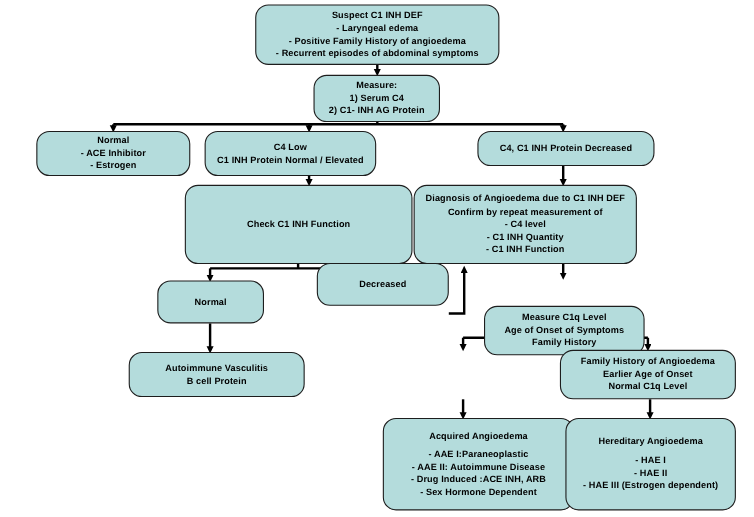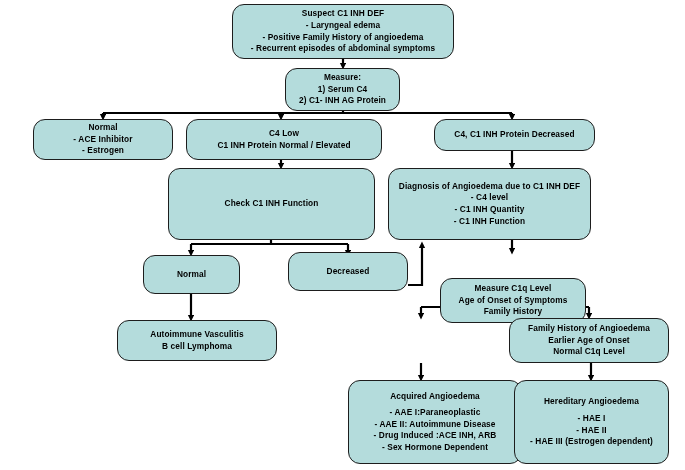--- a/index.html
+++ b/index.html
@@ -44,26 +44,26 @@
     line-height: 11.6px;
     letter-spacing: 0.1px;
     padding: 2px 4px;
     z-index: 2;
   }
   .node .ln { display: block; white-space: nowrap; }
   .node .gap { display:block; height: 5px; }
   .n-root   { left: 232px; top: 4px;   width: 222px; height: 55px; }
   .n-measure{ left: 285px; top: 68px;  width: 115px; height: 43px; }
   .n-normal { left: 33px;  top: 119px; width: 140px; height: 41px; }
-  .n-c4low  { left: 186px; top: 119px; width: 196px; height: 41px; }
+  .n-c4low  { left: 186px; top: 119px; width: 156px; height: 41px; }
   .n-c4dec  { left: 434px; top: 119px; width: 161px; height: 32px; text-align: center; }
   .n-check  { left: 168px; top: 168px; width: 207px; height: 72px; }
-  .n-diag   { left: 388px; top: 168px; width: 203px; height: 72px; }
+  .n-diag   { left: 376px; top: 168px; width: 203px; height: 72px; }
   .n-nor2   { left: 143px; top: 255px; width: 97px;  height: 39px; }
-  .n-dec    { left: 288px; top: 252px; width: 120px; height: 39px; }
+  .n-dec    { left: 288px; top: 239px; width: 120px; height: 39px; }
   .n-c1q    { left: 440px; top: 253px; width: 146px; height: 45px; margin-top: 25px; }
   .n-auto   { left: 117px; top: 320px; width: 160px; height: 41px; text-align: right; }
   .n-nofh   { left: 344px; top: 318px; width: 155px; height: 45px; }
   .n-fh     { left: 509px; top: 318px; width: 160px; height: 45px; text-align: right; }
   .n-aae    { left: 348px; top: 380px; width: 174px; height: 84px; }
   .n-hae    { left: 514px; top: 380px; width: 155px; height: 84px; }
 </style>
 </head>
 <body>
 
@@ -135,20 +135,21 @@
   <div class="node n-c4dec">
     <span class="ln">C4, C1 INH Protein Decreased</span>
   </div>
 
   <div class="node n-check">
     <span class="ln">Check C1 INH Function</span>
   </div>
 
   <div class="node n-diag">
     <span class="ln">Diagnosis of Angioedema due to C1 INH DEF</span>
+    <span class="ln">Confirm by repeat measurement of</span>
     <span class="ln">- C4 level</span>
     <span class="ln">- C1 INH Quantity</span>
     <span class="ln">- C1 INH Function</span>
   </div>
 
   <div class="node n-nor2">
     <span class="ln">Normal</span>
   </div>
 
   <div class="node n-dec">
@@ -156,21 +157,21 @@
   </div>
 
   <div class="node n-c1q">
     <span class="ln">Measure C1q Level</span>
     <span class="ln">Age of Onset of Symptoms</span>
     <span class="ln">Family History</span>
   </div>
 
   <div class="node n-auto">
     <span class="ln">Autoimmune Vasculitis</span>
-    <span class="ln">B cell Lymphoma</span>
+    <span class="ln">B cell Protein</span>
   </div>
 
 
   <div class="node n-fh">
     <span class="ln">Family History of Angioedema</span>
     <span class="ln">Earlier Age of Onset</span>
     <span class="ln">Normal C1q Level</span>
   </div>
 
   <div class="node n-aae">

